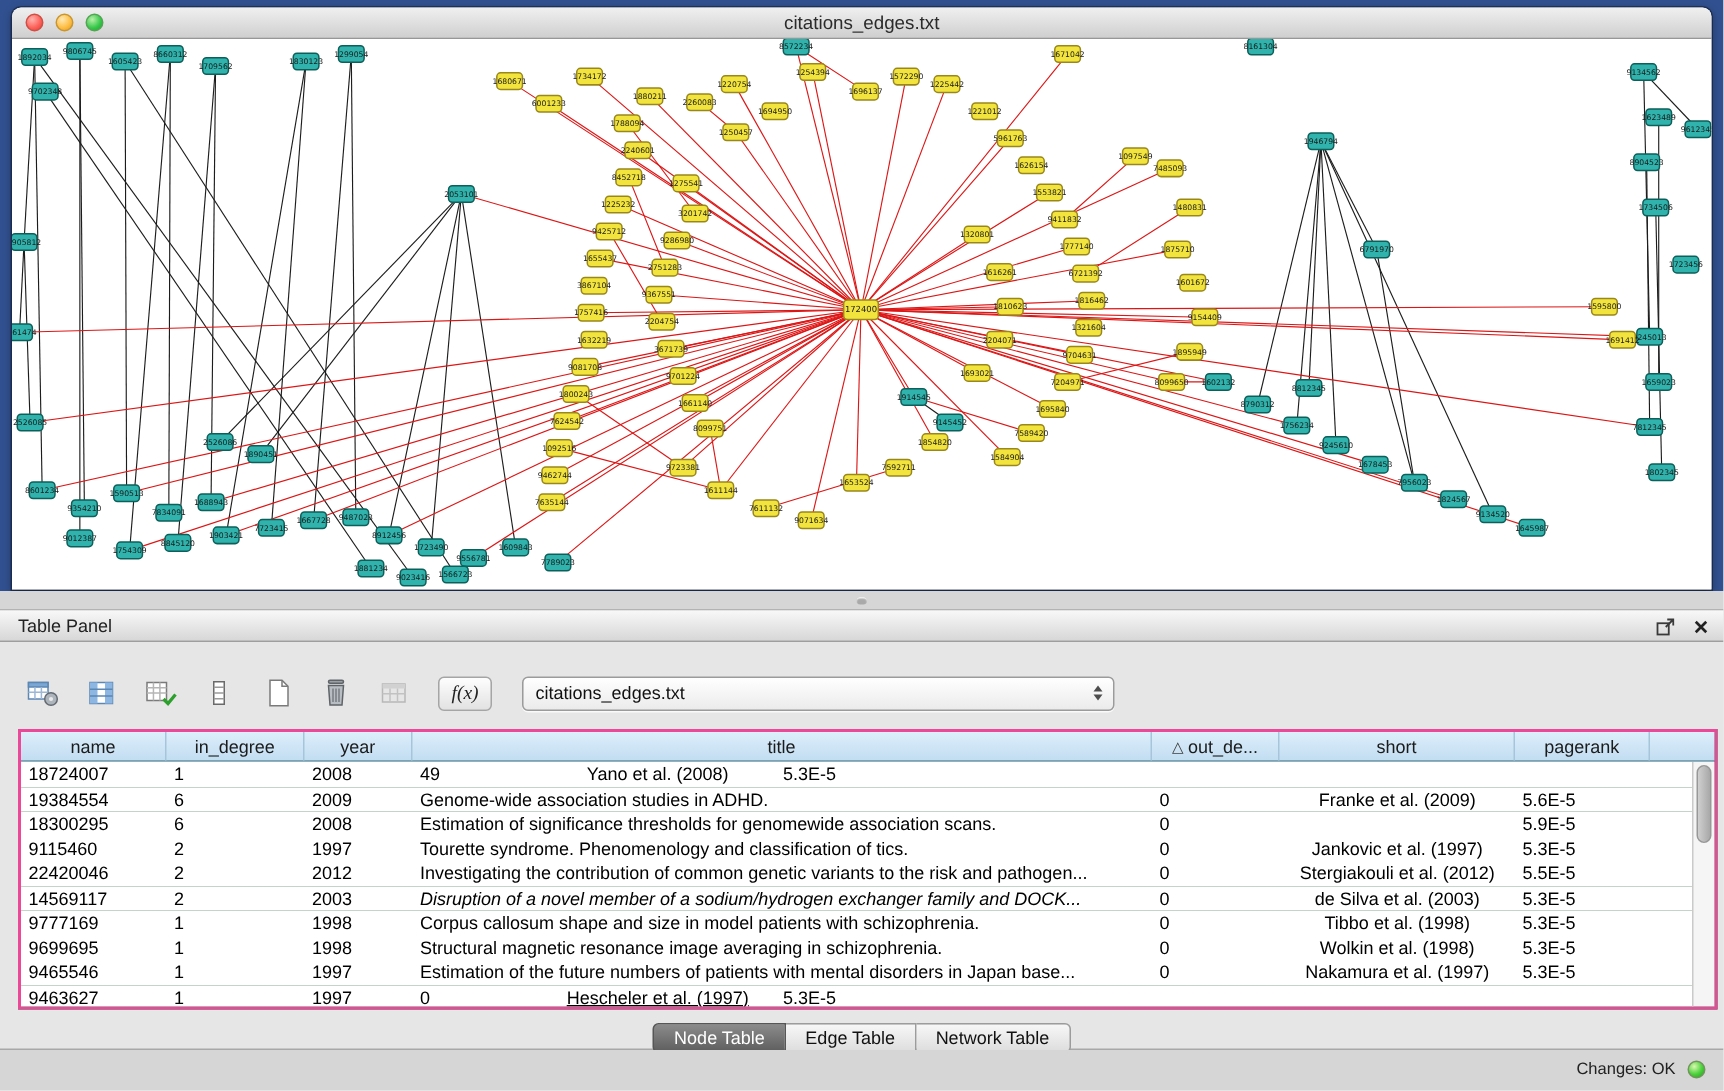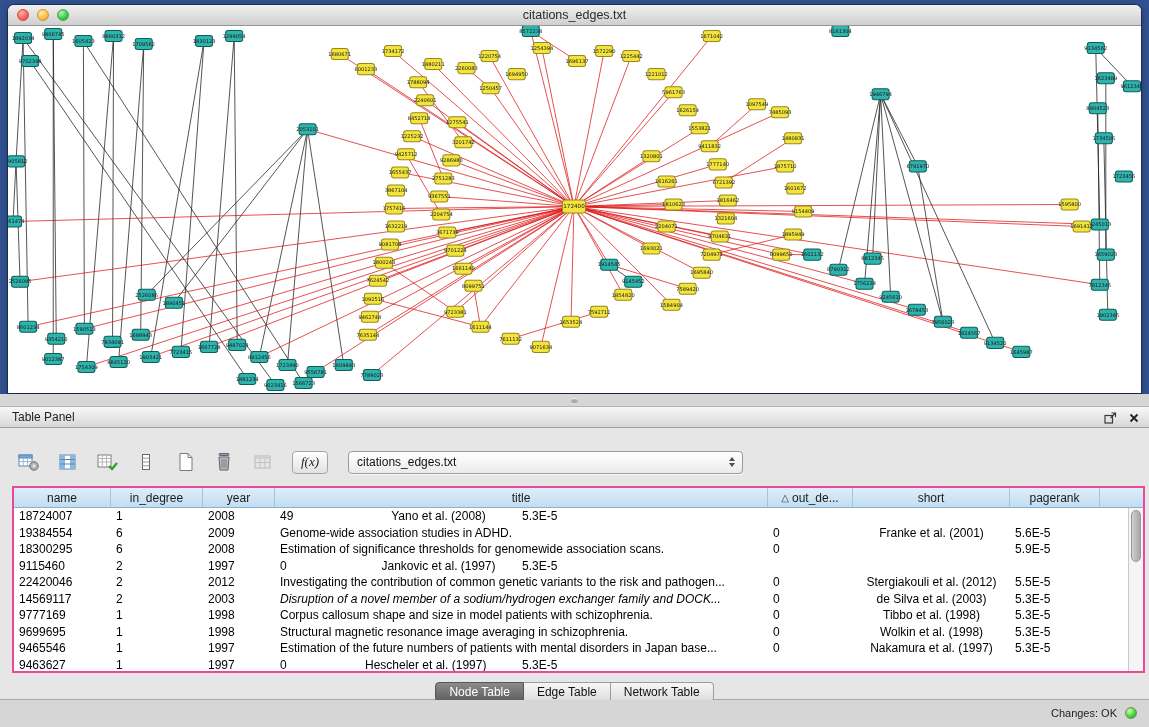--- a/index.html
+++ b/index.html
@@ -894,36 +894,37 @@
             <div class="tcell" style="width: 85px; text-align: left;">49</div>
             <div class="tcell" style="width: 157px; text-align: center;">Yano et al. (2008)</div>
             <div class="tcell" style="width: 90px; text-align: left;">5.3E-5</div>
           </div>
           <div class="trow">
             <div class="tcell" style="width: 97px; text-align: left;">19384554</div>
             <div class="tcell" style="width: 92px; text-align: left;">6</div>
             <div class="tcell" style="width: 72px; text-align: left;">2009</div>
             <div class="tcell" style="width: 493px; text-align: left;">Genome-wide association studies in ADHD.</div>
             <div class="tcell" style="width: 85px; text-align: left;">0</div>
-            <div class="tcell" style="width: 157px; text-align: center;">Franke et al. (2001)</div>
+            <div class="tcell" style="width: 157px; text-align: center;">Franke et al. (2009)</div>
             <div class="tcell" style="width: 90px; text-align: left;">5.6E-5</div>
           </div>
           <div class="trow">
             <div class="tcell" style="width: 97px; text-align: left;">18300295</div>
             <div class="tcell" style="width: 92px; text-align: left;">6</div>
             <div class="tcell" style="width: 72px; text-align: left;">2008</div>
             <div class="tcell" style="width: 493px; text-align: left;">Estimation of significance thresholds for genomewide association scans.</div>
             <div class="tcell" style="width: 85px; text-align: left;">0</div>
             <div class="tcell" style="width: 157px; text-align: center; margin-top: 42px;">Dudbridge et al. (2008)</div>
             <div class="tcell" style="width: 90px; text-align: left;">5.9E-5</div>
           </div>
           <div class="trow">
             <div class="tcell" style="width: 97px; text-align: left;">9115460</div>
             <div class="tcell" style="width: 92px; text-align: left;">2</div>
             <div class="tcell" style="width: 72px; text-align: left;">1997</div>
+            <div class="tcell" style="width: 493px; text-align: left;">Tourette syndrome. Phenomenology and classification of tics.</div>
             <div class="tcell" style="width: 85px; text-align: left;">0</div>
             <div class="tcell" style="width: 157px; text-align: center;">Jankovic et al. (1997)</div>
             <div class="tcell" style="width: 90px; text-align: left;">5.3E-5</div>
           </div>
           <div class="trow">
             <div class="tcell" style="width: 97px; text-align: left;">22420046</div>
             <div class="tcell" style="width: 92px; text-align: left;">2</div>
             <div class="tcell" style="width: 72px; text-align: left;">2012</div>
             <div class="tcell" style="width: 493px; text-align: left;">Investigating the contribution of common genetic variants to the risk and pathogen...</div>
             <div class="tcell" style="width: 85px; text-align: left;">0</div>
@@ -964,21 +965,21 @@
             <div class="tcell" style="width: 493px; text-align: left;">Estimation of the future numbers of patients with mental disorders in Japan base...</div>
             <div class="tcell" style="width: 85px; text-align: left;">0</div>
             <div class="tcell" style="width: 157px; text-align: center;">Nakamura et al. (1997)</div>
             <div class="tcell" style="width: 90px; text-align: left;">5.3E-5</div>
           </div>
           <div class="trow">
             <div class="tcell" style="width: 97px; text-align: left;">9463627</div>
             <div class="tcell" style="width: 92px; text-align: left;">1</div>
             <div class="tcell" style="width: 72px; text-align: left;">1997</div>
             <div class="tcell" style="width: 85px; text-align: left;">0</div>
-            <div class="tcell" style="width: 157px; text-align: left;">Hescheler et al. (1997)</div>
+            <div class="tcell" style="width: 157px; text-align: center; text-decoration: underline;">Hescheler et al. (1997)</div>
             <div class="tcell" style="width: 90px; text-align: left;">5.3E-5</div>
           </div>
         </div>
       <div class="vscroll">
         <div class="vthumb"></div>
       </div>
     </div>
 
     <div class="tabs" id="tabs">
         <div class="tab selected">Node Table</div>

